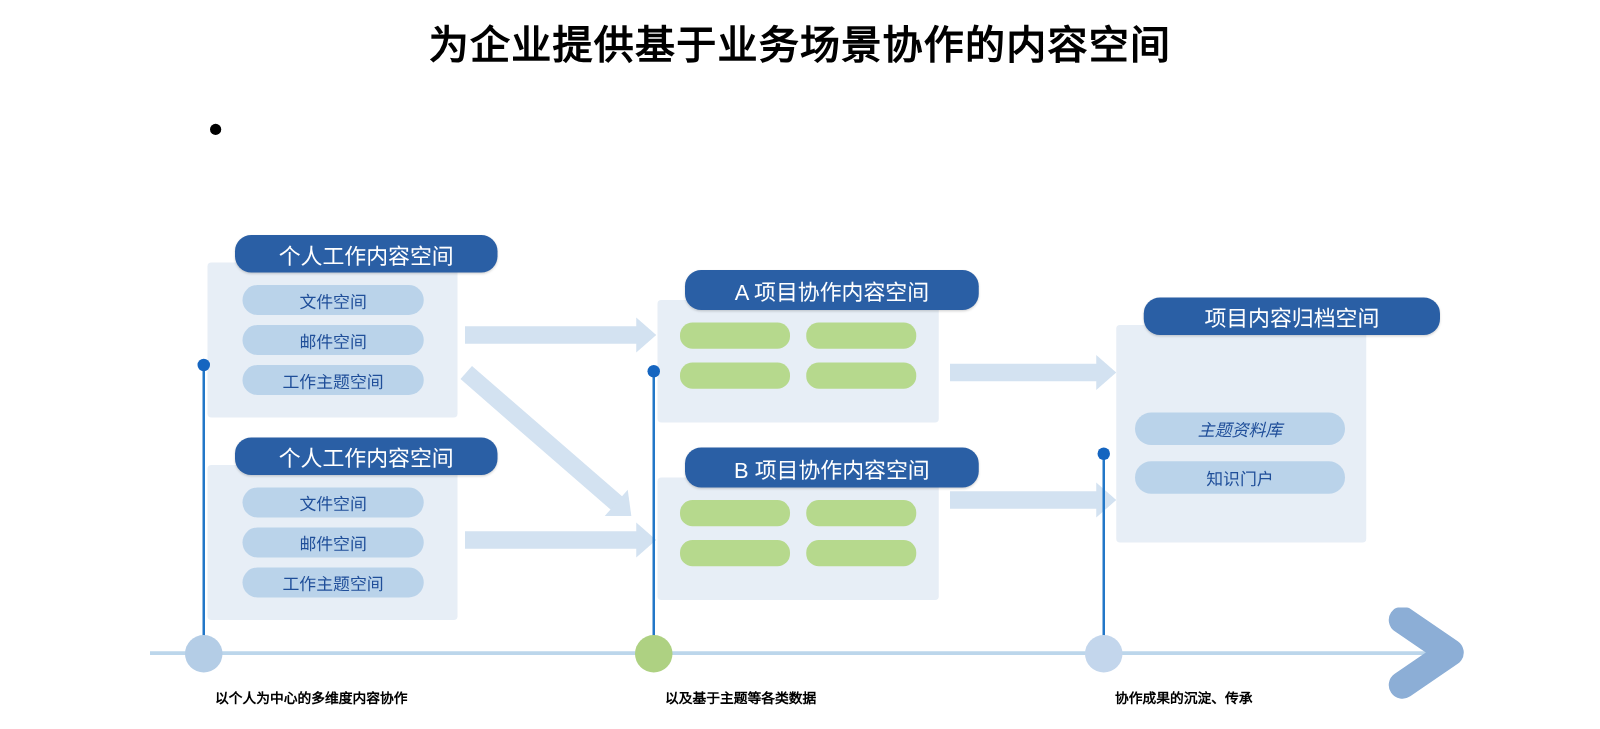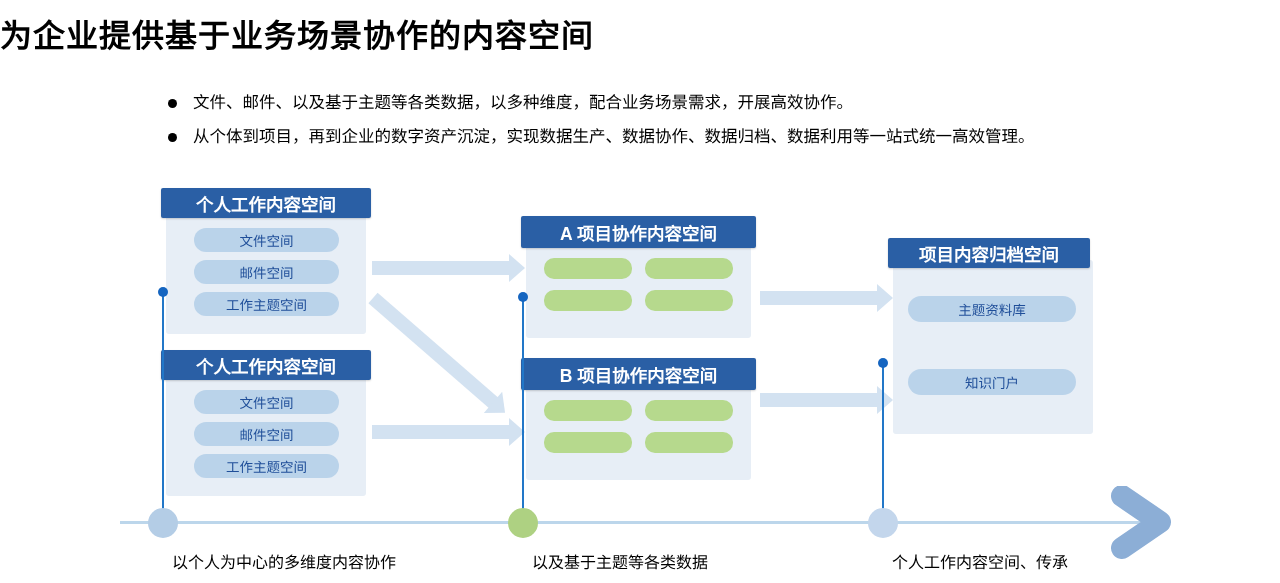--- a/index.html
+++ b/index.html
@@ -14,21 +14,21 @@
     position: relative;
     width: 1280px; height: 583px;
     background: #ffffff;
   }
 
   
   .slide-title {
     position: absolute;
     left: 0; top: 10px;
     width: 1280px;
-    text-align: left;
+    text-align: center;
     font-size: 32px;
     font-weight: 700;
     color: #000000;
     letter-spacing: 1px;
     white-space: nowrap;
   }
 
   
   .bullets {
     position: absolute;
@@ -60,27 +60,28 @@
 
   .card {
     position: absolute;
     background: #E7EEF6;
     border-radius: 3px;
   }
   .card-header {
     position: absolute;
     background: #2A5FA5;
     color: #ffffff;
-    font-weight: 700;
+    font-weight: 400;
     display: flex;
     align-items: center;
     justify-content: center;
-    border-radius: 2px;
+    border-radius: 13px;
     white-space: nowrap;
     box-shadow: 0 1px 2px rgba(0,0,0,0.18);
+    margin-left: 27px;
   }
   .pill {
     position: absolute;
     background: #BAD3EA;
     border-radius: 14px;
     color: #1F4E99;
     font-size: 13.5px;
     display: flex;
     align-items: center;
     justify-content: center;
@@ -102,21 +103,21 @@
   
   .card-project { left: 526px; width: 225px; height: 98px; }
   .card-project .card-header {
     left: -5px; top: -24px; width: 235px; height: 32px; font-size: 17.5px;
   }
   .card-project .pill-green { width: 88px; height: 21px; }
 
   
   .card-archive { left: 893px; top: 260px; width: 200px; height: 174px; }
   .card-archive .card-header {
-    left: -5px; top: -22px; width: 202px; height: 30px; font-size: 17.5px;
+    left: -5px; top: -22px; width: 237px; height: 30px; font-size: 17.5px;
   }
   .card-archive .pill { left: 15px; width: 168px; height: 26px; }
 
   
   .arrow {
     position: absolute;
     background: #D3E2F1;
     height: 14px;
   }
   .arrow::after {
@@ -167,41 +168,36 @@
     border-radius: 50%;
     background: #1565C0;
   }
   .tl-marker {
     position: absolute;
     width: 30px; height: 30px;
     border-radius: 50%;
   }
   .tl-label {
     position: absolute;
-    font-size: 16px;
-    font-weight: 400;
+    font-size: 11px;
+    font-weight: 700;
     color: #000000;
     white-space: nowrap;
   }
 </style>
 </head>
 <body>
 
 <div id="slide">
 
   <div class="slide-title">为企业提供基于业务场景协作的内容空间</div>
 
   <div class="bullets">
     <div class="bullet-row">
       <span class="bullet-dot"></span>
-      <span class="bullet-text">文件、邮件、以及基于主题等各类数据，以多种维度，配合业务场景需求，开展高效协作。</span>
-    </div>
-    <div class="bullet-row">
-      <span class="bullet-dot"></span>
-      <span class="bullet-text">从个体到项目，再到企业的数字资产沉淀，实现数据生产、数据协作、数据归档、数据利用等一站式统一高效管理。</span>
     </div>
   </div>
 
   <div class="diagram">
 
     <div class="arrow" style="left:372px; top:261px; width:138px;"></div>
 
     <div class="arrow" style="left:372px; top:425px; width:138px;"></div>
 
     <div class="arrow-diag" style="left:373px; top:291px; width:160px; transform:rotate(41deg);"></div>
@@ -235,21 +231,21 @@
     <div class="card card-project" style="top:240px;">
       <div class="card-header">A 项目协作内容空间</div>
       <div class="pill-green" style="left:18px; top:18px;"></div>
       <div class="pill-green" style="left:119px; top:18px;"></div>
       <div class="pill-green" style="left:18px; top:50px;"></div>
       <div class="pill-green" style="left:119px; top:50px;"></div>
     </div>
 
     <div class="card card-archive">
       <div class="card-header">项目内容归档空间</div>
-      <div class="pill" style="top:36px;">主题资料库</div>
+      <div class="pill" style="top:70px;font-style:italic;">主题资料库</div>
       <div class="pill" style="top:109px;">知识门户</div>
     </div>
 
     <div class="vline" style="left:162px; top:292px; height:238px;"></div>
     <div class="vdot-top" style="left:158px; top:287px;"></div>
 
     <div class="vline" style="left:522px; top:297px; height:233px;"></div>
     <div class="vdot-top" style="left:518px; top:292px;"></div>
 
     <div class="vline" style="left:882px; top:363px; height:167px;"></div>
@@ -263,16 +259,16 @@
     <svg class="timeline-chevron" viewBox="0 0 74 74" xmlns="http://www.w3.org/2000/svg">
       <path d="M14 10 L52 36 L14 62" fill="none" stroke="#8CAED6" stroke-width="22" stroke-linecap="round" stroke-linejoin="round"></path>
     </svg>
 
     <div class="tl-marker" style="left:148px; top:508px; background:#B4CDE6;"></div>
     <div class="tl-marker" style="left:508px; top:508px; background:#AED182;"></div>
     <div class="tl-marker" style="left:868px; top:508px; background:#C3D6EC;"></div>
 
     <div class="tl-label" style="left:172px; top:549px;">以个人为中心的多维度内容协作</div>
     <div class="tl-label" style="left:532px; top:549px;">以及基于主题等各类数据</div>
-    <div class="tl-label" style="left:892px; top:549px;">个人工作内容空间、传承</div>
+    <div class="tl-label" style="left:892px; top:549px;">协作成果的沉淀、传承</div>
   </div>
 
 </div>
 
 </body></html>

